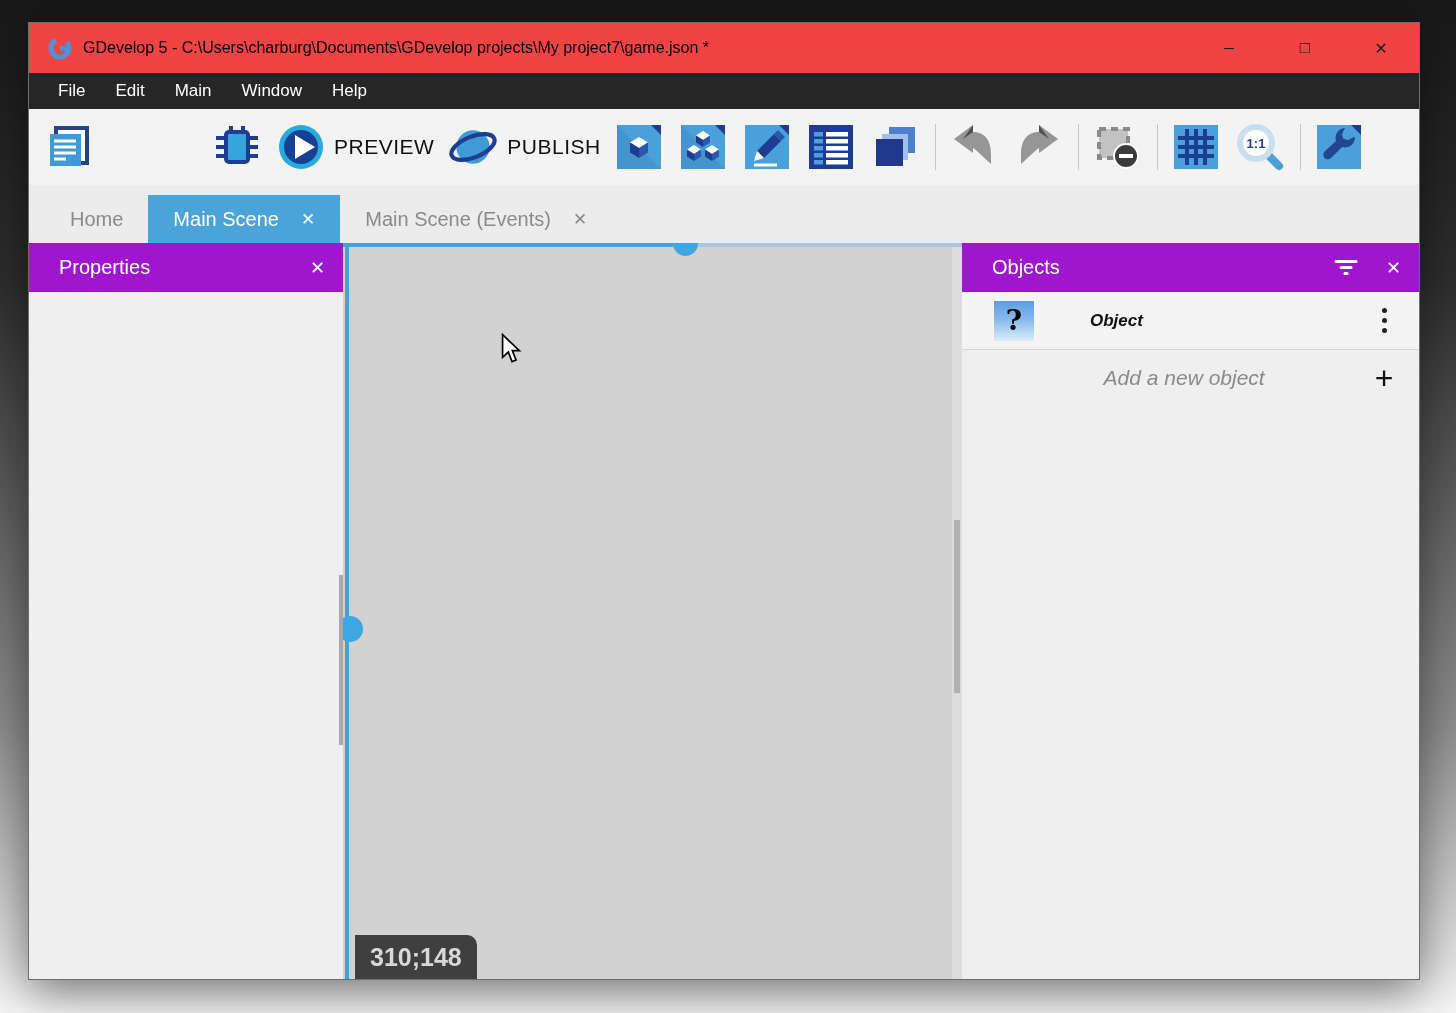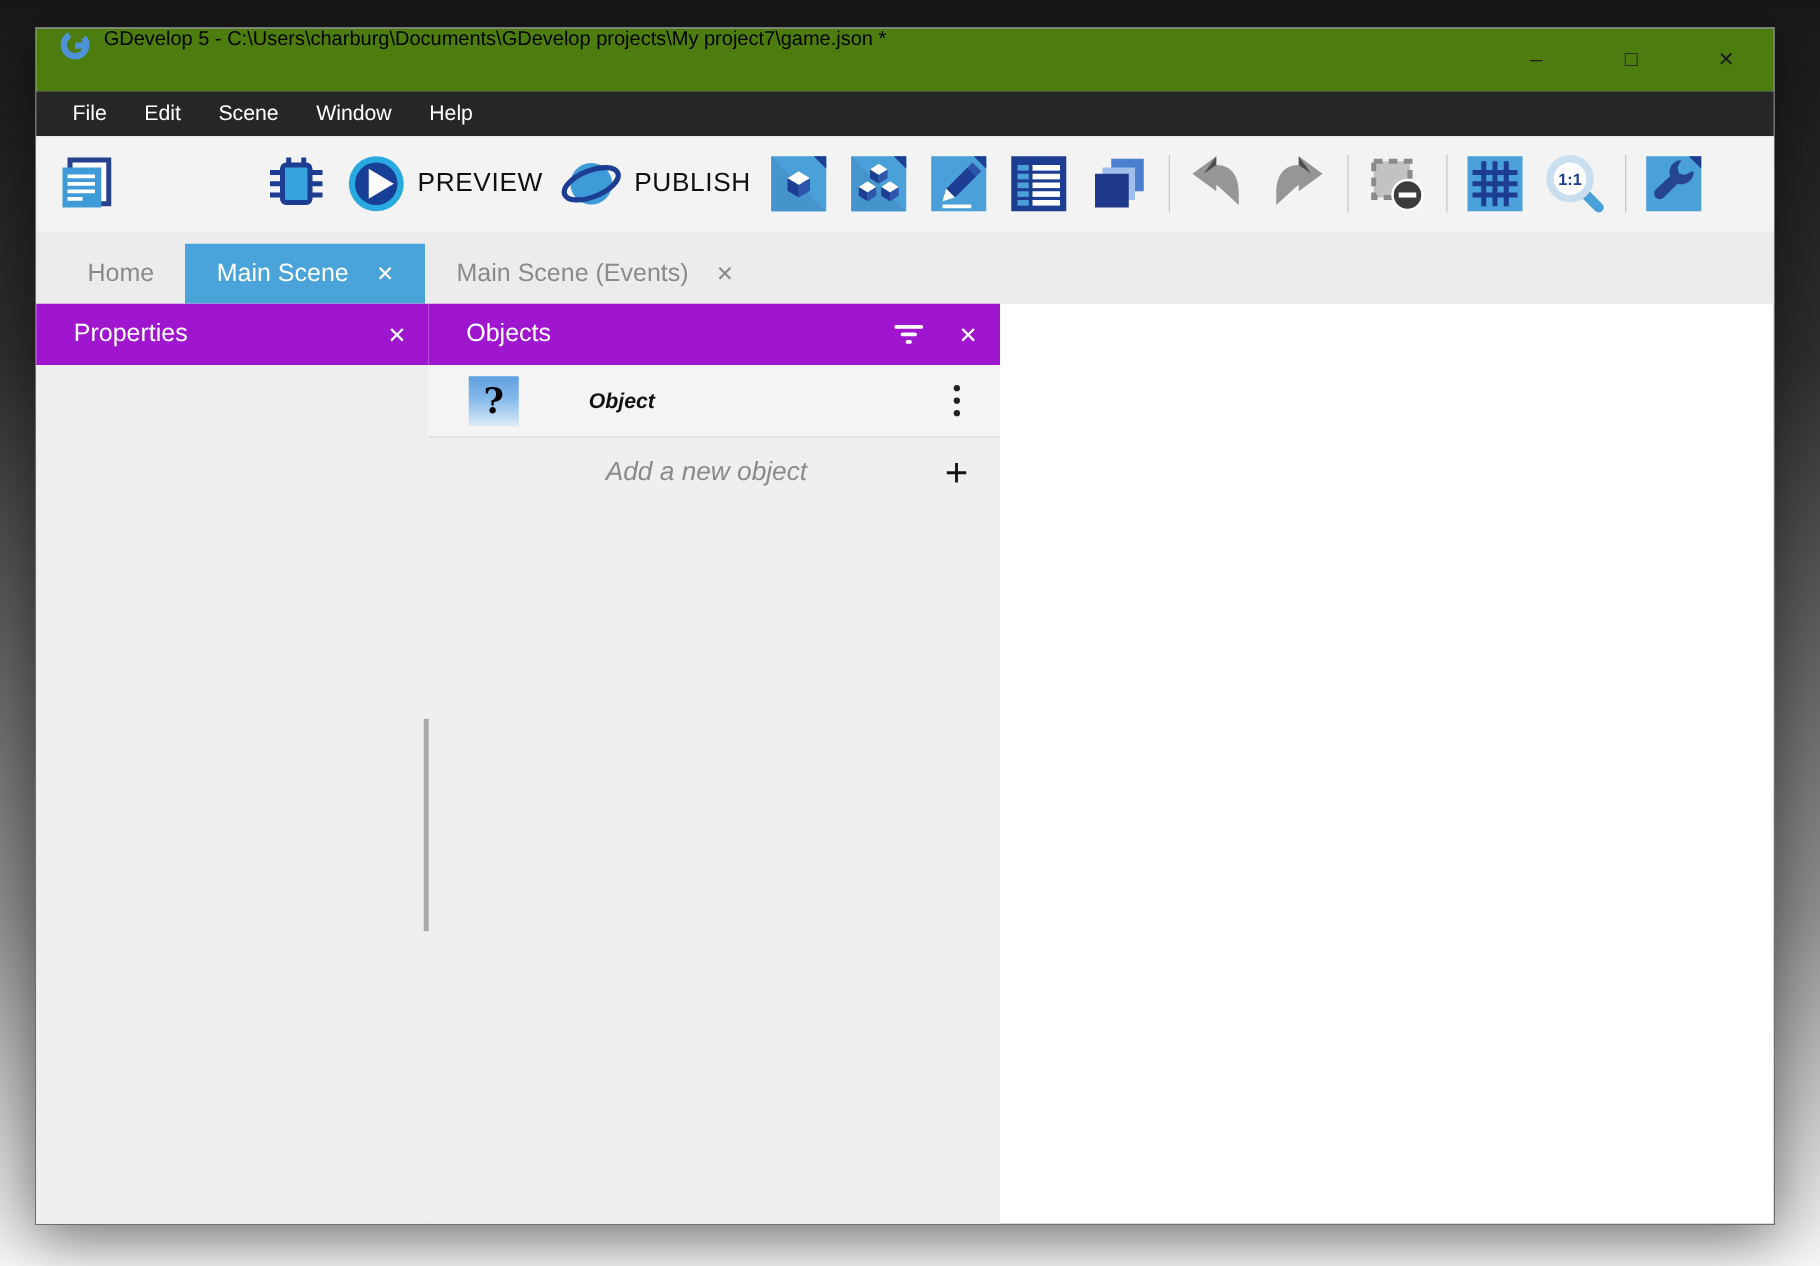--- a/index.html
+++ b/index.html
@@ -9,21 +9,21 @@
     background:linear-gradient(180deg,#181818 0%,#2e2e2e 28%,#8f8f8f 72%,#f7f7f7 100%);
     position:relative;
   }
   .window {
     position:absolute; left:28px; top:22px; width:1392px; height:958px;
     background:#fff; border:1px solid #6e6e6e;
     box-shadow:0 12px 45px rgba(0,0,0,.5);
     display:flex; flex-direction:column;
   }
   
-  .titlebar { height:50px; background:#4d7c0f; display:flex; flex:0 0 auto; }
+  .titlebar { height:50px; background:#ef4444; display:flex; align-items:center; flex:0 0 auto; }
   .titlebar-logo { margin-left:18px; width:26px; height:26px; flex:0 0 auto; }
   .titlebar-title { margin-left:10px; font-size:16px; color:#000; white-space:nowrap; }
   .window-controls { margin-left:auto; display:flex; height:100%; }
   .win-btn { width:76px; height:100%; display:flex; align-items:center; justify-content:center; color:#1a1a1a; }
   .win-btn.min { font-size:14px; }
   .win-btn.max { font-size:17px; }
   .win-btn.close { font-size:16px; }
   
   .menubar { height:36px; background:#262626; display:flex; align-items:center; padding-left:14px; flex:0 0 auto; }
   .menu-item { color:#fff; font-size:17px; padding:0 15px; height:100%; display:flex; align-items:center; }
@@ -94,21 +94,21 @@
     <div class="window-controls">
       <div class="win-btn min">─</div>
       <div class="win-btn max">□</div>
       <div class="win-btn close">✕</div>
     </div>
   </div>
 
   <div class="menubar">
     <div class="menu-item">File</div>
     <div class="menu-item">Edit</div>
-    <div class="menu-item">Scene</div>
+    <div class="menu-item">Main</div>
     <div class="menu-item">Window</div>
     <div class="menu-item">Help</div>
   </div>
 
   <div class="toolbar">
 
     <div class="tbtn">
       <svg viewBox="0 0 48 48">
         <rect x="11" y="5" width="31" height="35" fill="#fff" stroke="#27418c" stroke-width="4"></rect>
         <rect x="5" y="11" width="31" height="32" fill="#3f9ad8"></rect>
@@ -297,20 +297,33 @@
       <div class="panel-header">
         <span>Properties</span>
         <span class="ph-spacer"></span>
         <span class="ph-btn ph-close">✕</span>
       </div>
       <div class="properties-body">
         <div class="prop-scroll-thumb"></div>
       </div>
     </div>
 
+    <div class="canvas">
+      <div class="cb-top-a"></div>
+      <div class="cb-top-b"></div>
+      <div class="cb-left"></div>
+      <div class="handle handle-top"></div>
+      <div class="handle handle-left"></div>
+      <div class="scroll-track"></div>
+      <div class="scroll-thumb-canvas"></div>
+      <svg class="cursor" width="24" height="32" viewBox="0 0 12 19">
+        <path d="M1 1 L1 14.5 L4.4 11.3 L6.6 17 L9 16 L6.8 10.5 L11 10.5 Z" fill="#fff" stroke="#000" stroke-width="1"></path>
+      </svg>
+      <div class="coords">310;148</div>
+    </div>
 
     <div class="objects">
       <div class="panel-header">
         <span>Objects</span>
         <span class="ph-spacer"></span>
         <span class="ph-btn">
           <svg width="24" height="17" viewBox="0 0 24 17">
             <g stroke="#fff" stroke-width="3" stroke-linecap="round">
               <line x1="2" y1="2.5" x2="22" y2="2.5"></line>
               <line x1="7" y1="8.5" x2="17" y2="8.5"></line>

